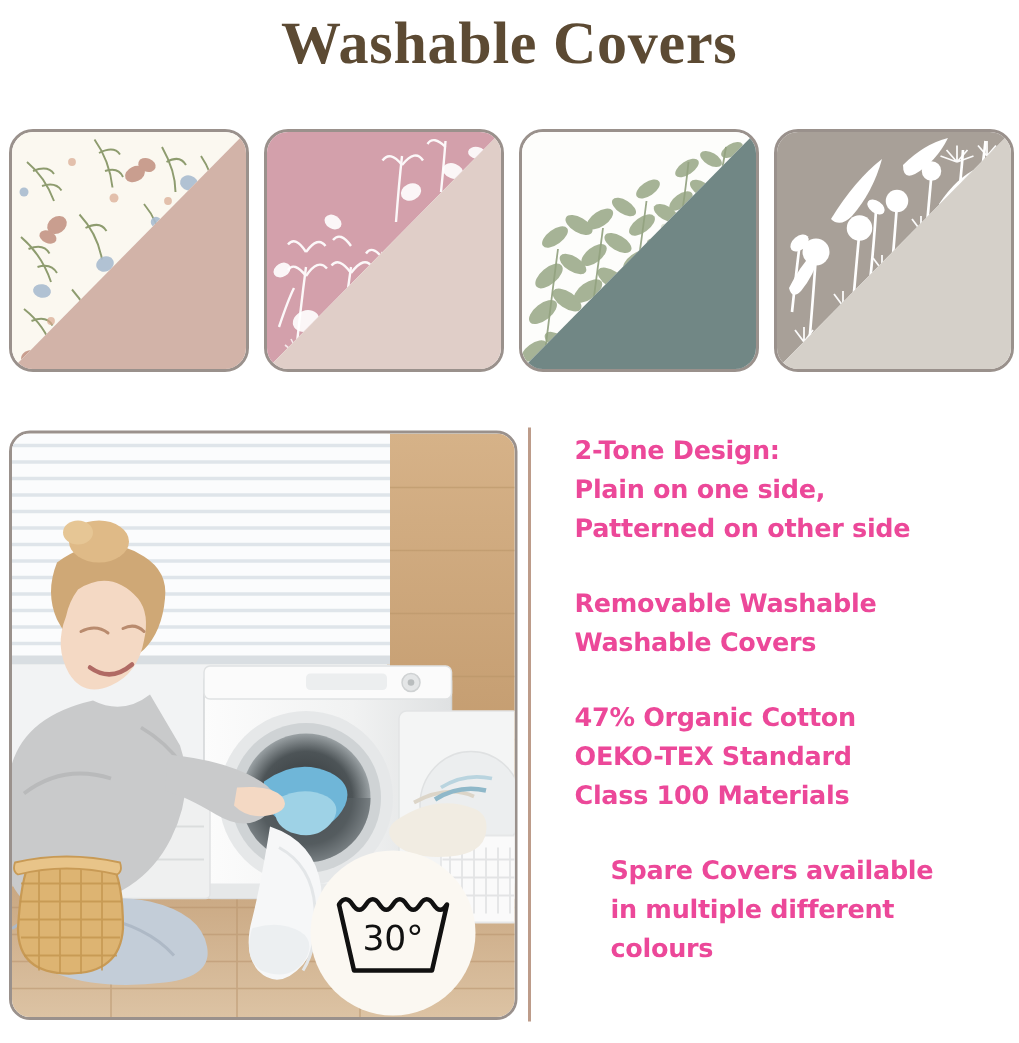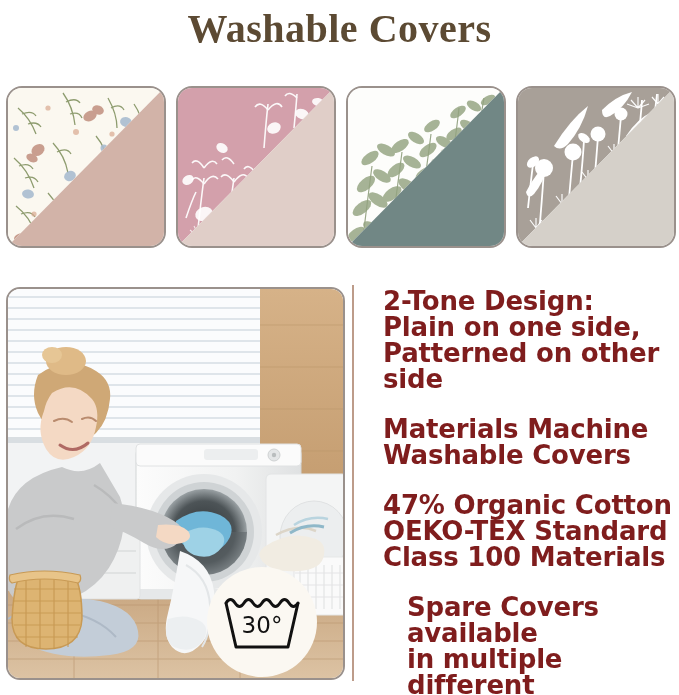--- a/index.html
+++ b/index.html
@@ -58,24 +58,24 @@
 
   
   .divider{
     position:absolute;left:352px;top:285px;width:2px;height:396px;
     background:#bd9c8a;
   }
 
   
   .features{position:absolute;left:383px;top:288px;width:290px;}
   .feature{
-    color:#7f1d1d;
+    color:#ec4899;
     font-family:"DejaVu Sans","Liberation Sans",sans-serif;
     font-weight:700;
-    font-size:26px;
+    font-size:17px;
     line-height:26px;
     letter-spacing:-0.2px;
     margin-bottom:24px;
     white-space:pre-line;
   }
   .feature:last-child{margin-bottom:0;margin-left:24px;}
 </style>
 </head>
 <body>
 
@@ -400,21 +400,21 @@
       </svg>
     </div>
   </div>
 
   <div class="divider" style="background: rgb(189, 156, 138);"></div>
 
   <div class="features">
     <div class="feature">2-Tone Design:
 Plain on one side,
 Patterned on other side</div>
-    <div class="feature">Materials Machine
+    <div class="feature">Removable Washable
 Washable Covers</div>
     <div class="feature">47% Organic Cotton
 OEKO-TEX Standard
 Class 100 Materials</div>
     <div class="feature">Spare Covers available
 in multiple different
 colours</div>
   </div>
 
 </div>

